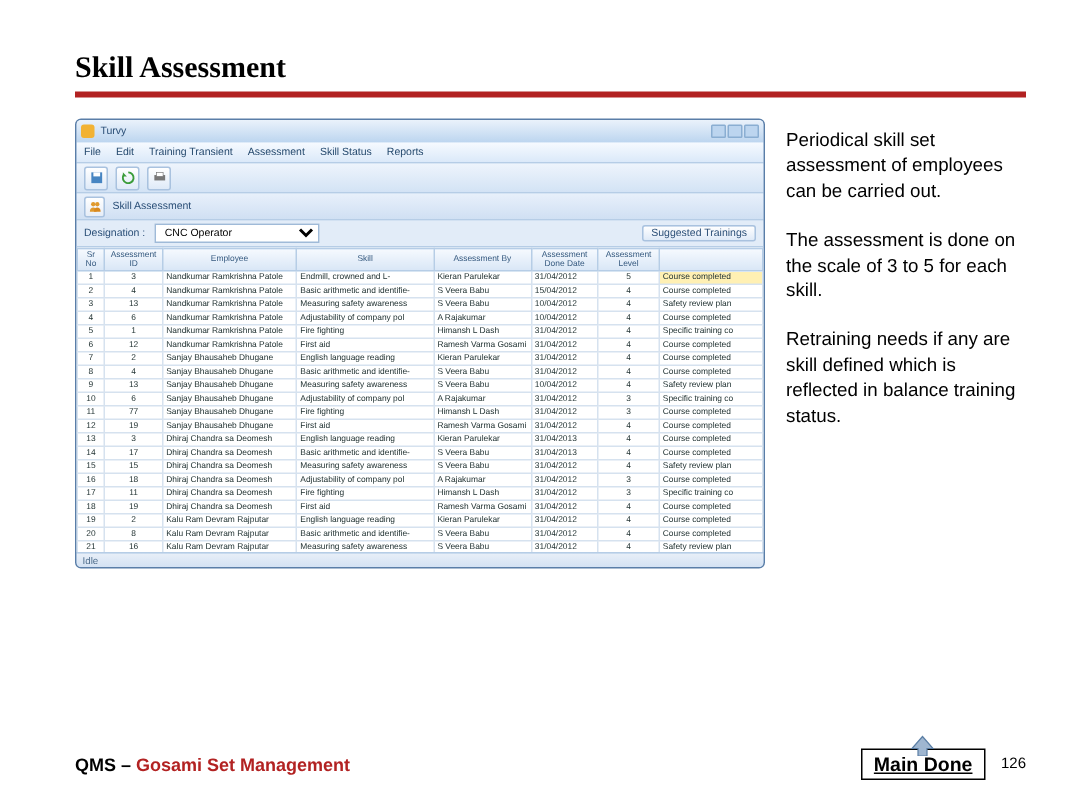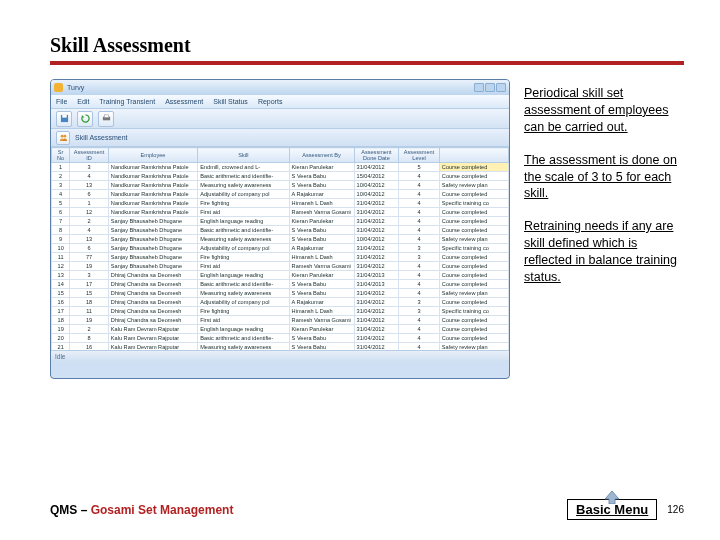--- a/index.html
+++ b/index.html
@@ -33,21 +33,21 @@
   }
   .shot-col {
     flex: 0 0 460px;
   }
   .text-col {
     flex: 1 1 auto;
     font-size: 12.5px;
     line-height: 1.35;
     padding-top: 6px;
   }
-  .para { margin-bottom: 16px; text-decoration: underline; }
+  .para { margin-bottom: 16px; }
 
   
   .app {
     width: 460px;
     height: 300px;
     border: 1px solid #5a7ea8;
     border-radius: 4px;
     overflow: hidden;
     font-family: Tahoma, Verdana, sans-serif;
     background: #cfe0f4;
@@ -277,20 +277,27 @@
           <span class="hicon">
               <svg viewBox="0 0 10 10">
                 <circle cx="3.5" cy="3.5" r="1.6" fill="#e09a2e"></circle>
                 <circle cx="6.5" cy="3.5" r="1.6" fill="#e09a2e"></circle>
                 <path d="M1 9c0-2 1.2-3 2.5-3S6 7 6 9z" fill="#e09a2e"></path>
                 <path d="M4 9c0-2 1.2-3 2.5-3S9 7 9 9z" fill="#d8881e"></path>
               </svg>
             </span>
           <span>Skill Assessment</span>
         </div>
+        <div class="filterbar">
+          <span>Designation :</span>
+          <select>
+            <option>CNC Operator</option>
+          </select>
+          <span class="sug">Suggested Trainings</span>
+        </div>
         <div class="tablewrap">
           <table class="grid">
             <colgroup>
                 <col class="c0">
                 <col class="c1">
                 <col class="c2">
                 <col class="c3">
                 <col class="c4">
                 <col class="c5">
                 <col class="c6">
@@ -539,18 +546,18 @@
     <div class="qms">
       <b><span>QMS – </span><span class="hl">Gosami Set Management</span></b>
     </div>
     <div class="right">
       <div class="mainmenu">
         <span class="arrow">
           <svg viewBox="0 0 20 14">
               <path d="M10 1 L17 9 L13 9 L13 14 L7 14 L7 9 L3 9 Z" fill="#9fb6d0" stroke="#5c7fa5" stroke-width="0.8"></path>
             </svg>
         </span>
-        <span class="u">Basic Menu</span>
+        <span class="u">Main Done</span>
       </div>
       <span class="pgnum">126</span>
     </div>
   </div>
 </div>
 
 </body></html>

